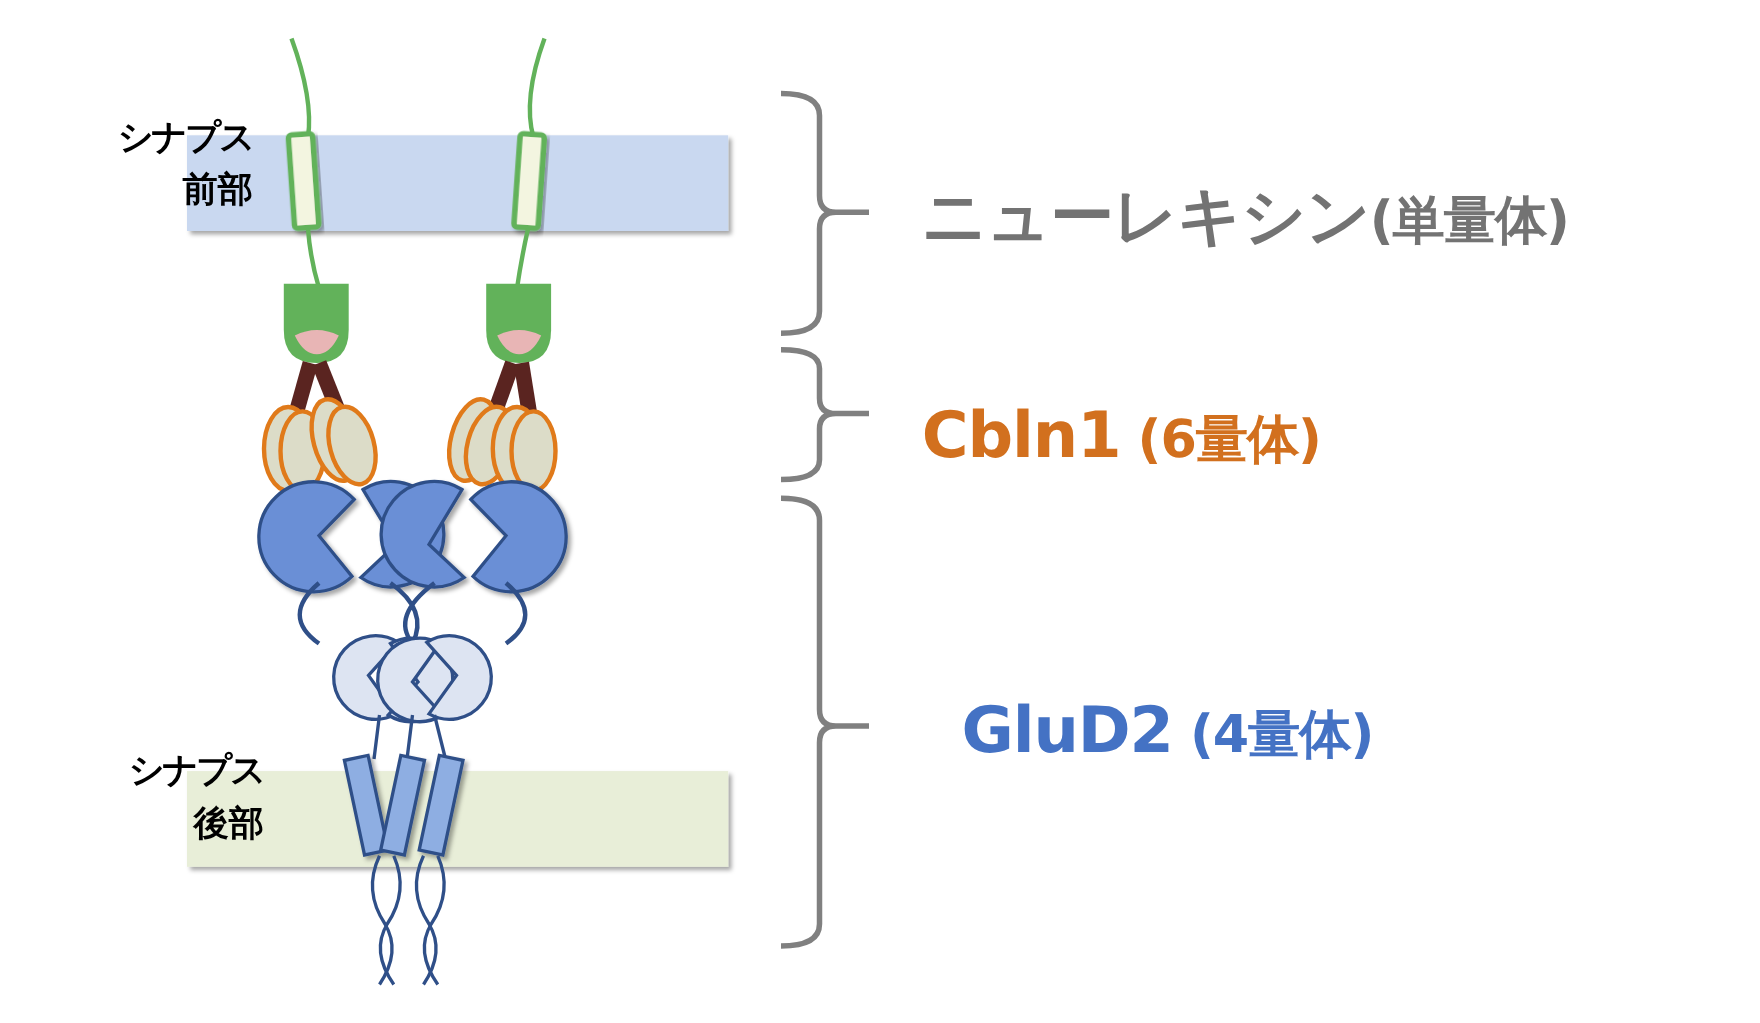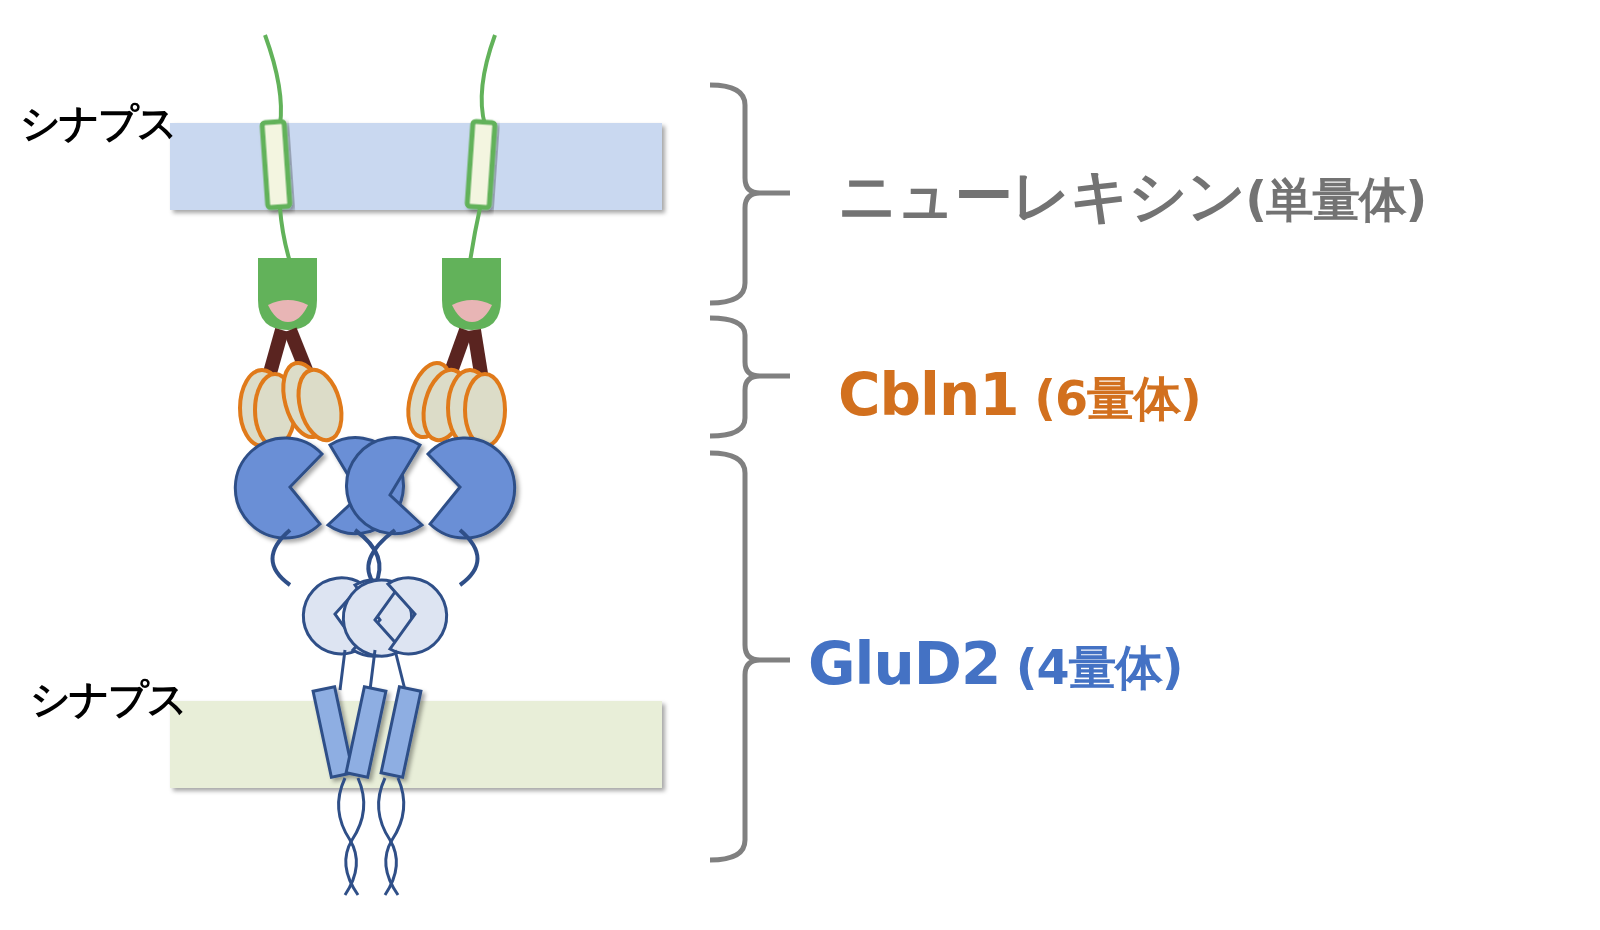--- a/index.html
+++ b/index.html
@@ -1,20 +1,20 @@
 <!DOCTYPE html>
 <html><head>
 <meta charset="utf-8">
 <style>
   html, body { margin: 0; padding: 0; background: #ffffff; }
   body { width: 1600px; height: 930px; position: relative; overflow: hidden;
          font-family: "DejaVu Sans", sans-serif; }
   #diagram { position: absolute; left: 0; top: 0; width: 1600px; height: 930px; }
   .side-label { position: absolute; font-family: Liberation Serif, serif; font-weight: bold;
-                color: #000; font-size: 40px; line-height: 48px; text-align: left; }
+                color: #000; font-size: 32px; line-height: 48px; text-align: right; }
   .side-label .kana { display: block; letter-spacing: -2px; }
   .side-label .kanji { display: block; }
   .legend-label { position: absolute; font-family: "DejaVu Sans", sans-serif; font-weight: bold;
                   white-space: nowrap; letter-spacing: -1px; }
   .legend-label .suffix { font-size: 0.82em; }
 </style>
 </head>
 <body>
 
 <svg id="diagram" viewBox="0 0 1600 930" xmlns="http://www.w3.org/2000/svg">
@@ -107,26 +107,28 @@
   <g fill="none" stroke="#808080" stroke-width="5">
     <path d="M710 318 Q745 318 745 335 V362 Q745 376 760 376 H790 M760 376 Q745 376 745 390 V418 Q745 436 710 436"></path>
   </g>
   <g fill="none" stroke="#808080" stroke-width="5">
     <path d="M710 453 Q745 453 745 473 V645 Q745 660 760 660 H790 M760 660 Q745 660 745 675 V840 Q745 860 710 860"></path>
   </g>
 </svg>
 
 <div class="side-label" style="left:20px; top:100px; width:210px;">
   <span class="kana">シナプス</span>
+  <span class="kanji">前部</span>
 </div>
 <div class="side-label" style="left:30px; top:676px; width:210px;">
   <span class="kana">シナプス</span>
+  <span class="kanji">後部</span>
 </div>
 
 <div class="legend-label" style="left:838px; top:158px; font-size:58px; color:#737373;">
   <span>ニューレキシン</span><span class="suffix">(単量体)</span>
 </div>
 <div class="legend-label" style="left:838px; top:345px; font-size:58px; color:#d2701e;margin-top:16px;">
   <span>Cbln1</span><span class="suffix"> (6量体)</span>
 </div>
-<div class="legend-label" style="left:808px; top:630px; font-size:58px; color:#4472c4;">
+<div class="legend-label" style="left:874px; top:630px; font-size:58px; color:#4472c4;">
   <span>GluD2</span><span class="suffix"> (4量体)</span>
 </div>
 
 </body></html>

